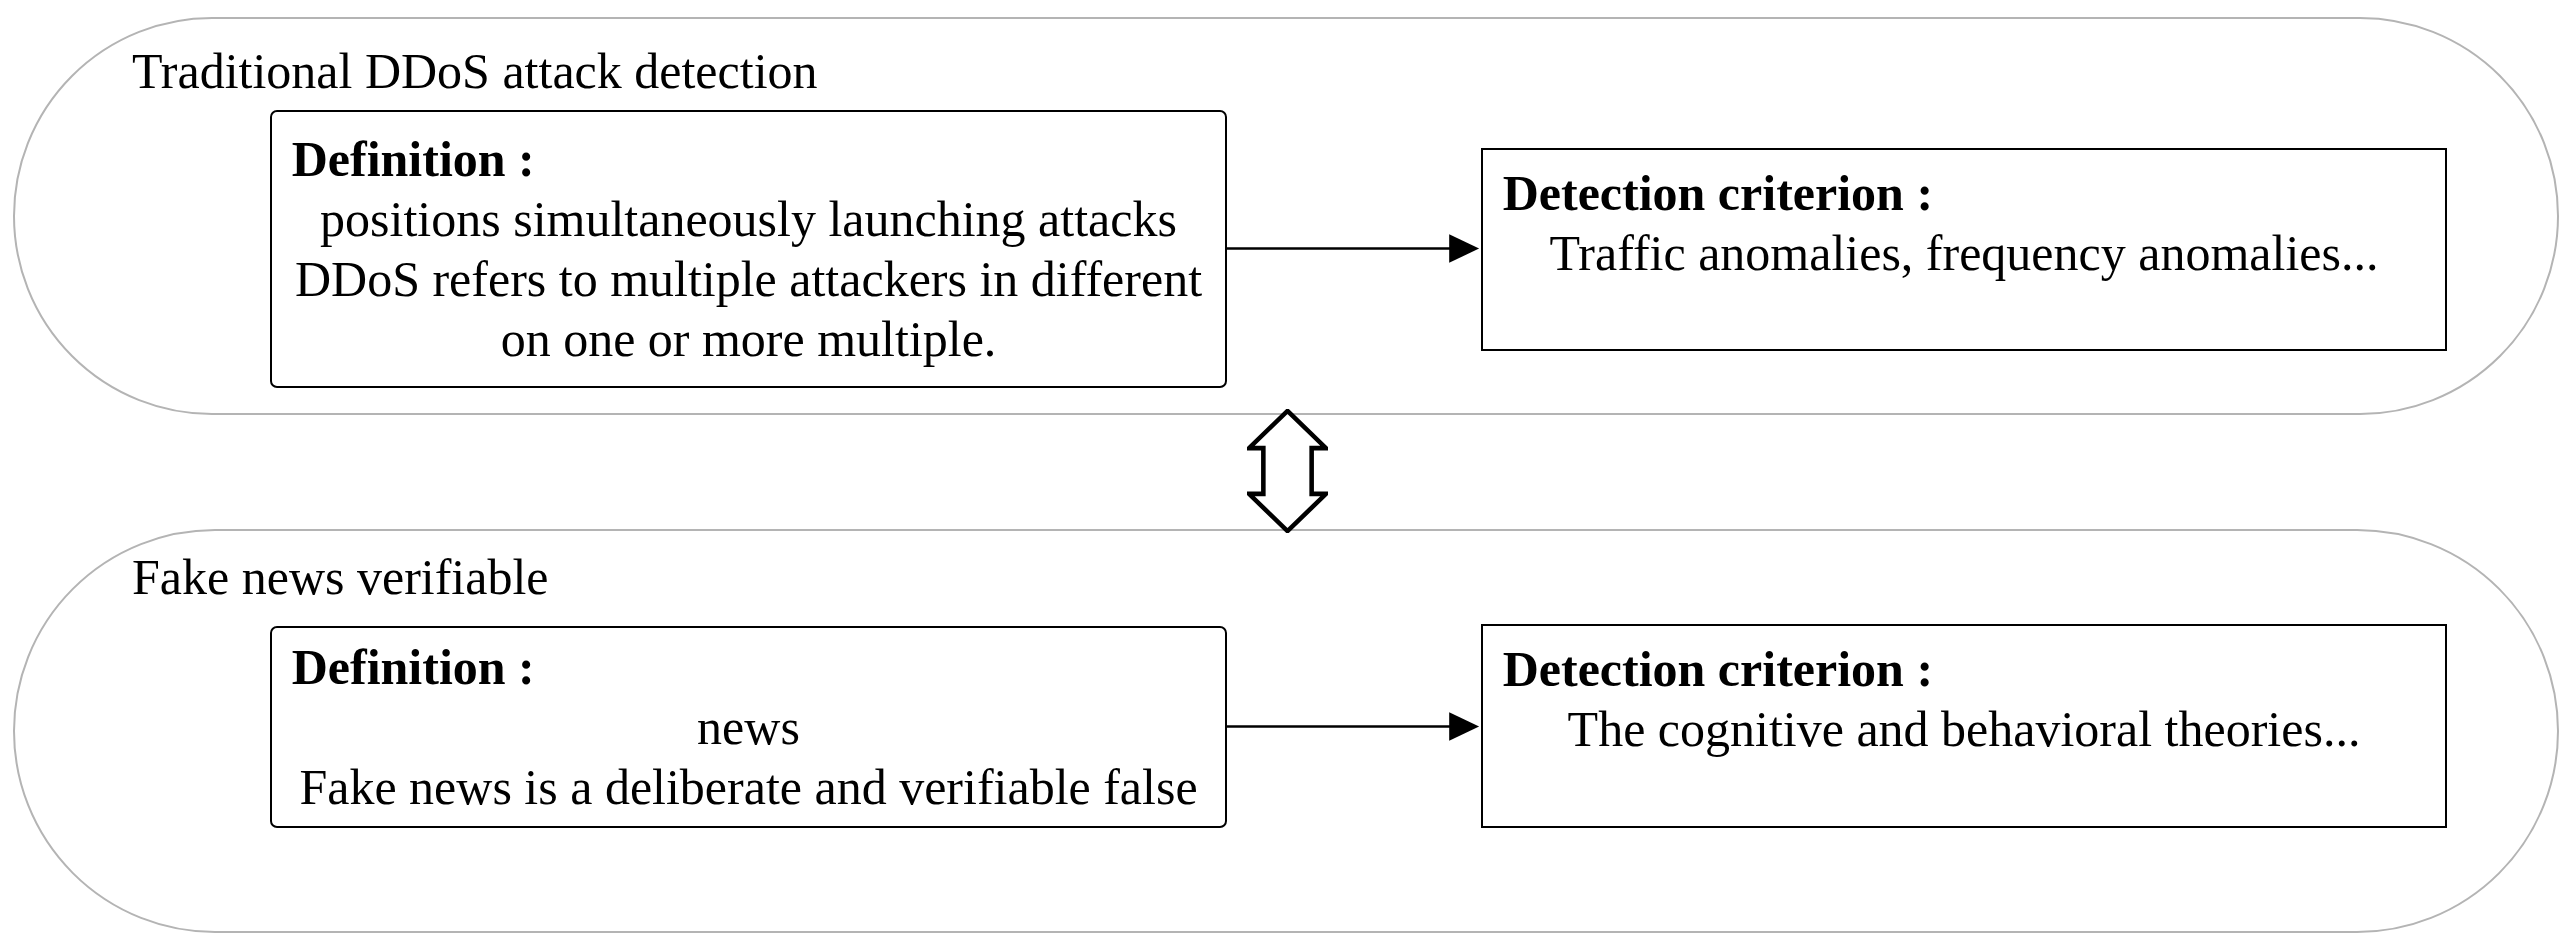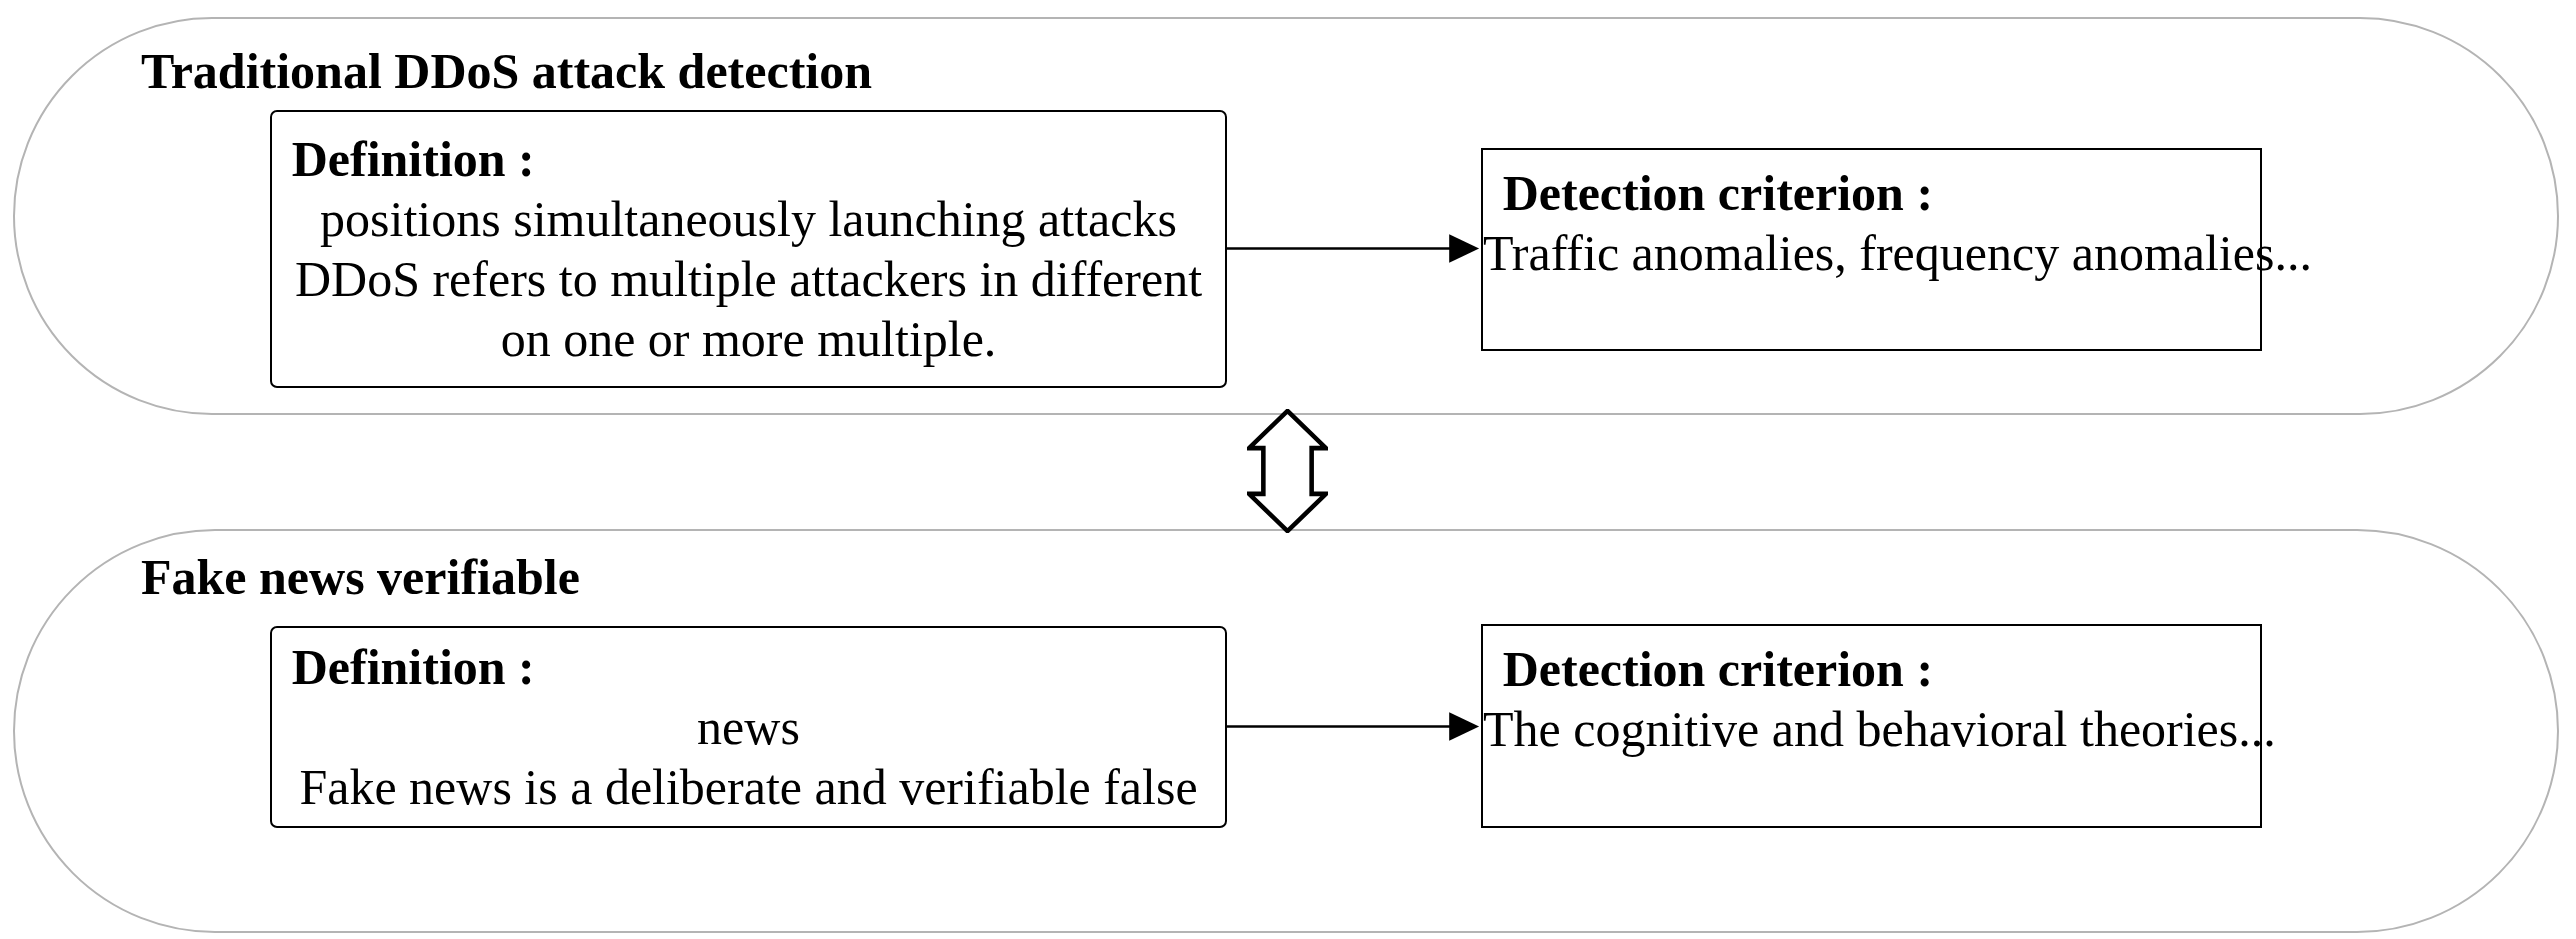--- a/index.html
+++ b/index.html
@@ -18,41 +18,41 @@
     width: 2546px;
     background: #ffffff;
     border: 2px solid #b4b4b4;
     box-sizing: border-box;
   }
   .stadium.top    { top: 17px;  height: 398px; border-radius: 199px; }
   .stadium.bottom { top: 529px; height: 404px; border-radius: 202px; }
 
   .section-title {
     position: absolute;
-    left: 141px;
+    left: 132px;
     font-size: 50px;
     line-height: 60px;
-    font-weight: bold;
+    font-weight: normal;
     white-space: nowrap;
   }
   .section-title.t1 { top: 41px; }
   .section-title.t2 { top: 547px; }
 
   .box {
     position: absolute;
     background: #ffffff;
     border: 2.6px solid #000000;
     box-sizing: border-box;
     font-size: 50px;
     line-height: 60px;
   }
   .defbox  { left: 270px; width: 957px; border-radius: 7px; }
   .defbox.top    { top: 110px; height: 278px; }
   .defbox.bottom { top: 626px; height: 202px; }
-  .detbox  { left: 1481px; width: 781px; }
+  .detbox  { left: 1481px; width: 966px; }
   .detbox.top    { top: 148px; height: 203px; }
   .detbox.bottom { top: 624px; height: 204px; }
 
   .defbox.top    .inner { padding-top: 17px; }
   .defbox.bottom .inner { padding-top: 9.2px; }
   .detbox.top    .inner { padding-top: 13px; }
   .detbox.bottom .inner { padding-top: 13px; }
 
   .box-label {
     font-weight: bold;

